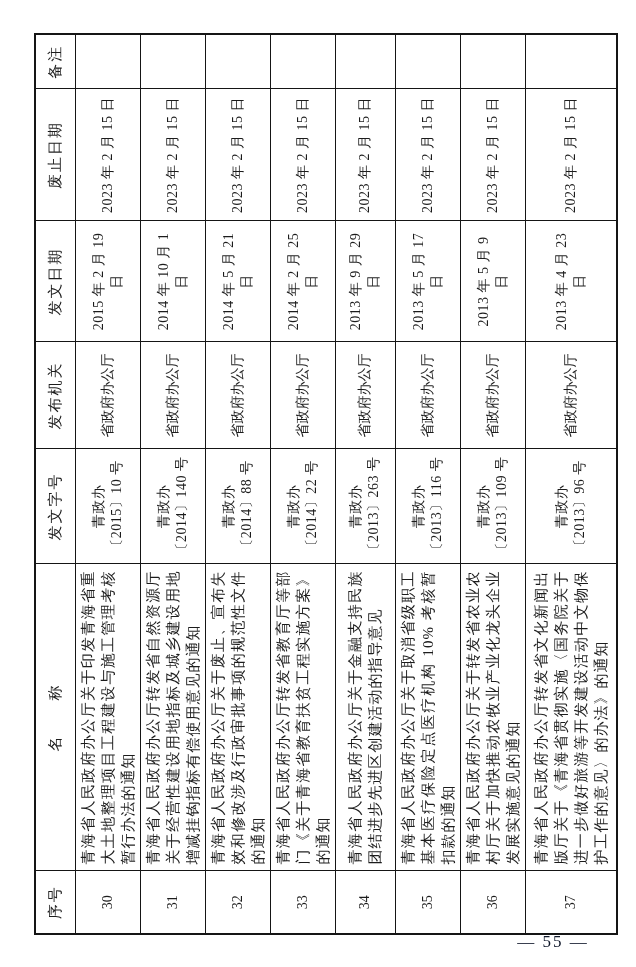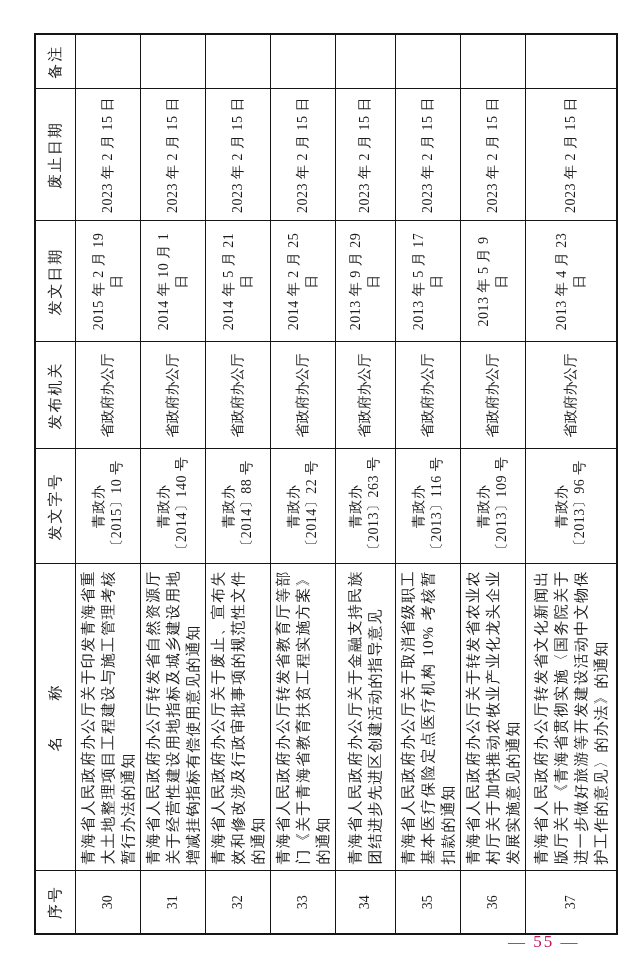--- a/index.html
+++ b/index.html
@@ -50,23 +50,24 @@
     line-height: 20px;
     padding: 2px 6px;
   }
   td.cell-docno { letter-spacing: 0.5px; }
   td.cell-date  { letter-spacing: 0.5px; }
   .page-number {
     position: absolute;
     left: 508px;
     top: 932px;
     width: 90px;
+    text-align: center;
     font-size: 17px;
     letter-spacing: 2px;
-    color: #be185d;
+    color: #0f172a;
   }
 </style>
 </head>
 <body>
 
 <div class="page">
   <div class="rotated-wrap">
     <table class="policy-table">
       <colgroup>
         <col style="width:63px">

